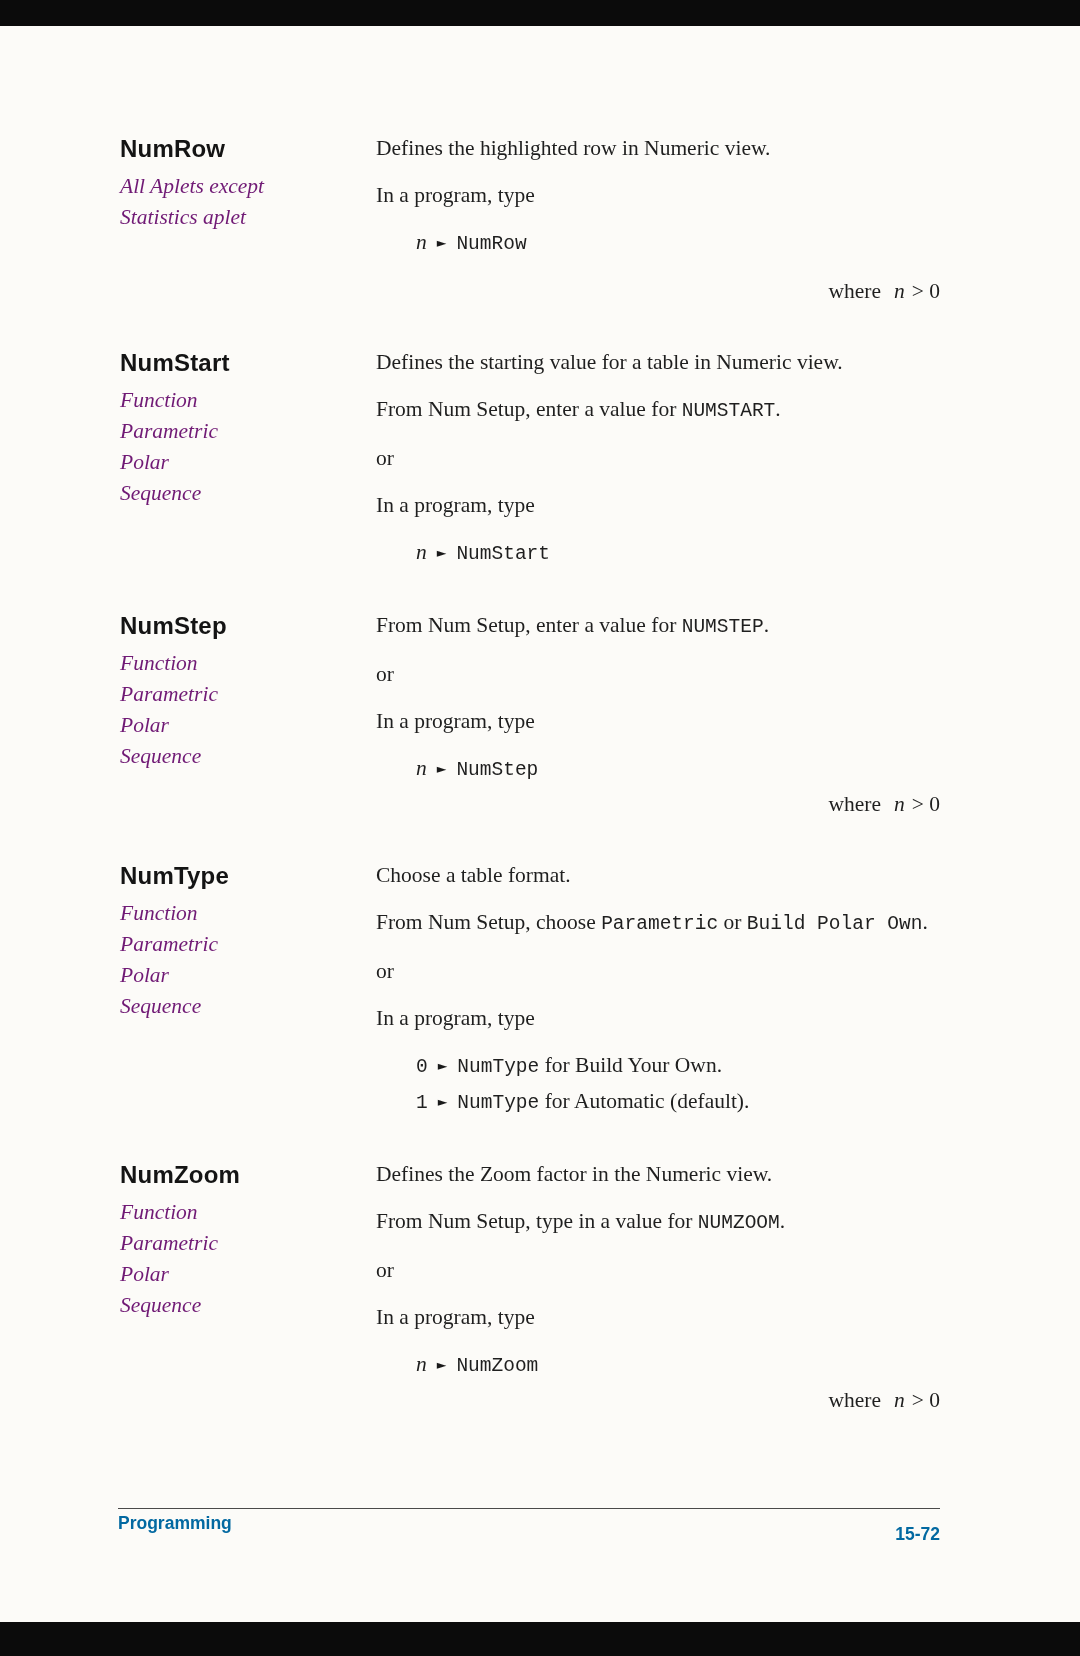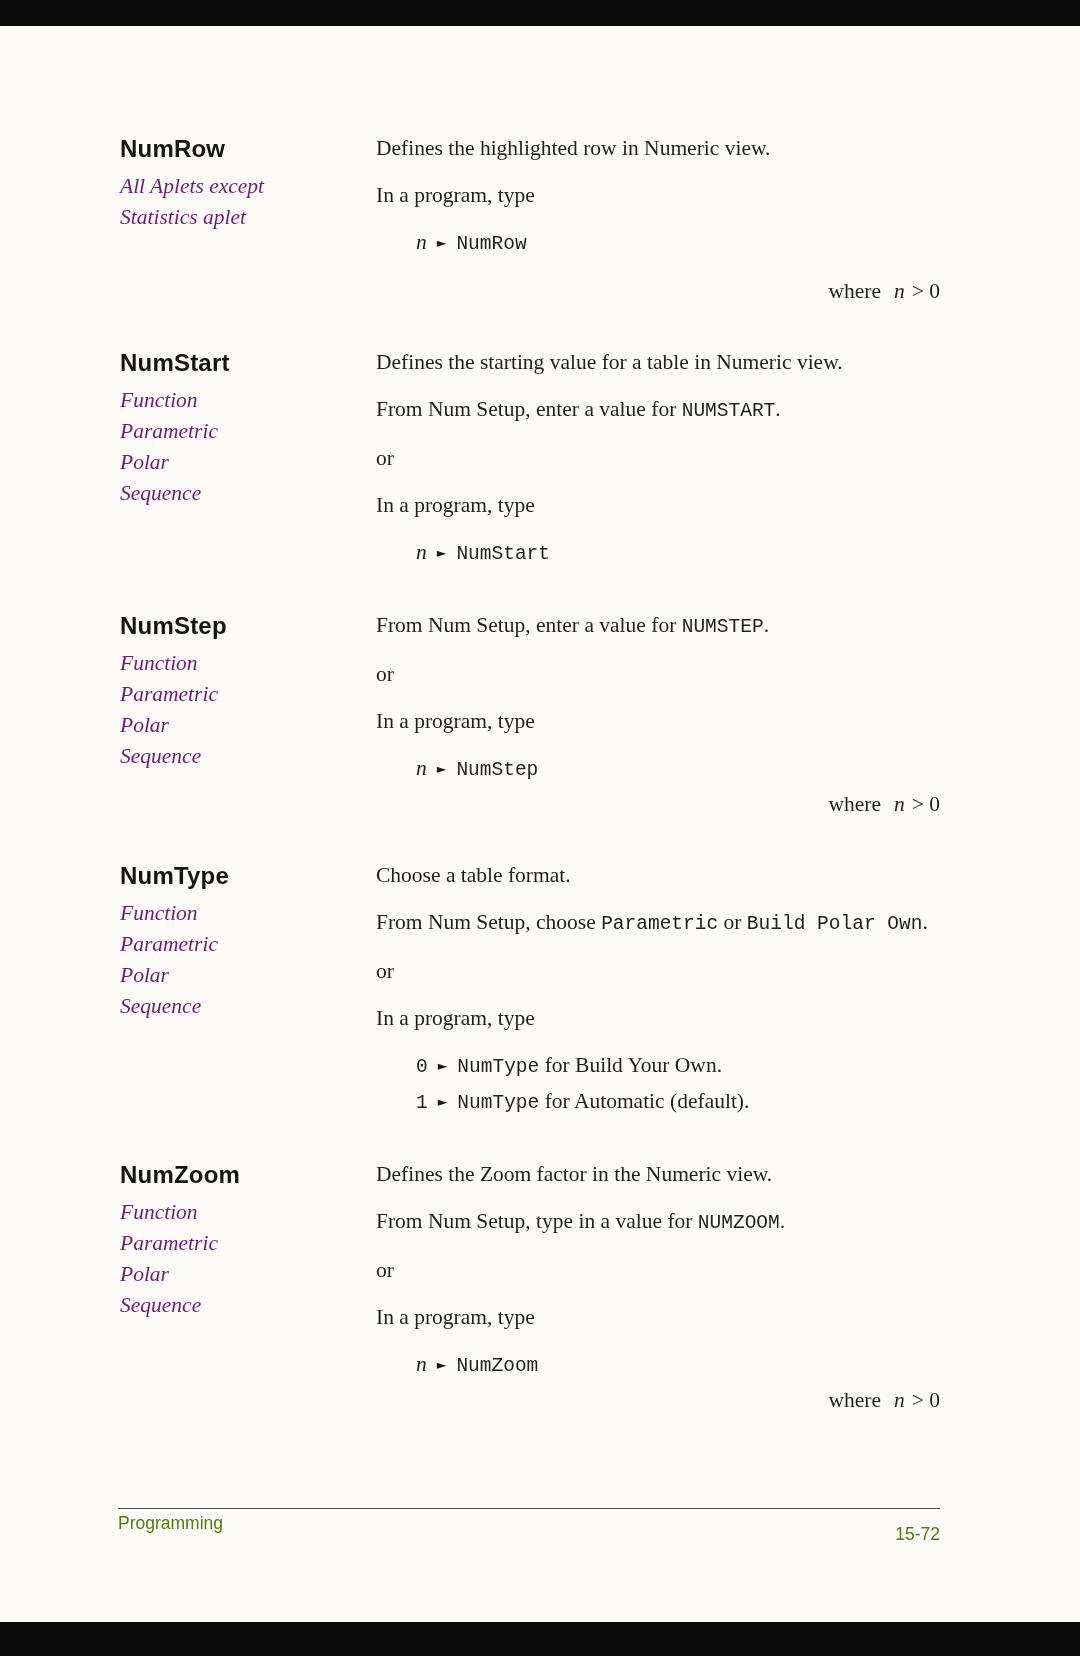--- a/index.html
+++ b/index.html
@@ -58,21 +58,22 @@
   .where-line .where-var { font-style:italic; margin-left:13px; }
   .where-line .where-cond { margin-left:7px; }
   .tight { margin-top:-13px; }
 
   .footer {
     position:absolute;
     left:118px;
     right:140px;
     top:1482px;
     font-family:"Liberation Sans", sans-serif;
-    color:#4d7c0f;
+    color:#0369a1;
+    font-weight:bold;
   }
   .footer-rule { border:none; border-top:1.6px solid #4a4a4a; height:0; margin-bottom:3px; }
   .footer-row { display:flex; justify-content:space-between; align-items:flex-start; }
   .footer-chapter { font-size:17.5px; line-height:22px; }
   .footer-page { font-size:17.5px; line-height:22px; margin-top:11px; }
 </style>
 </head>
 <body>
 
 <div class="scan-bar top"></div>

